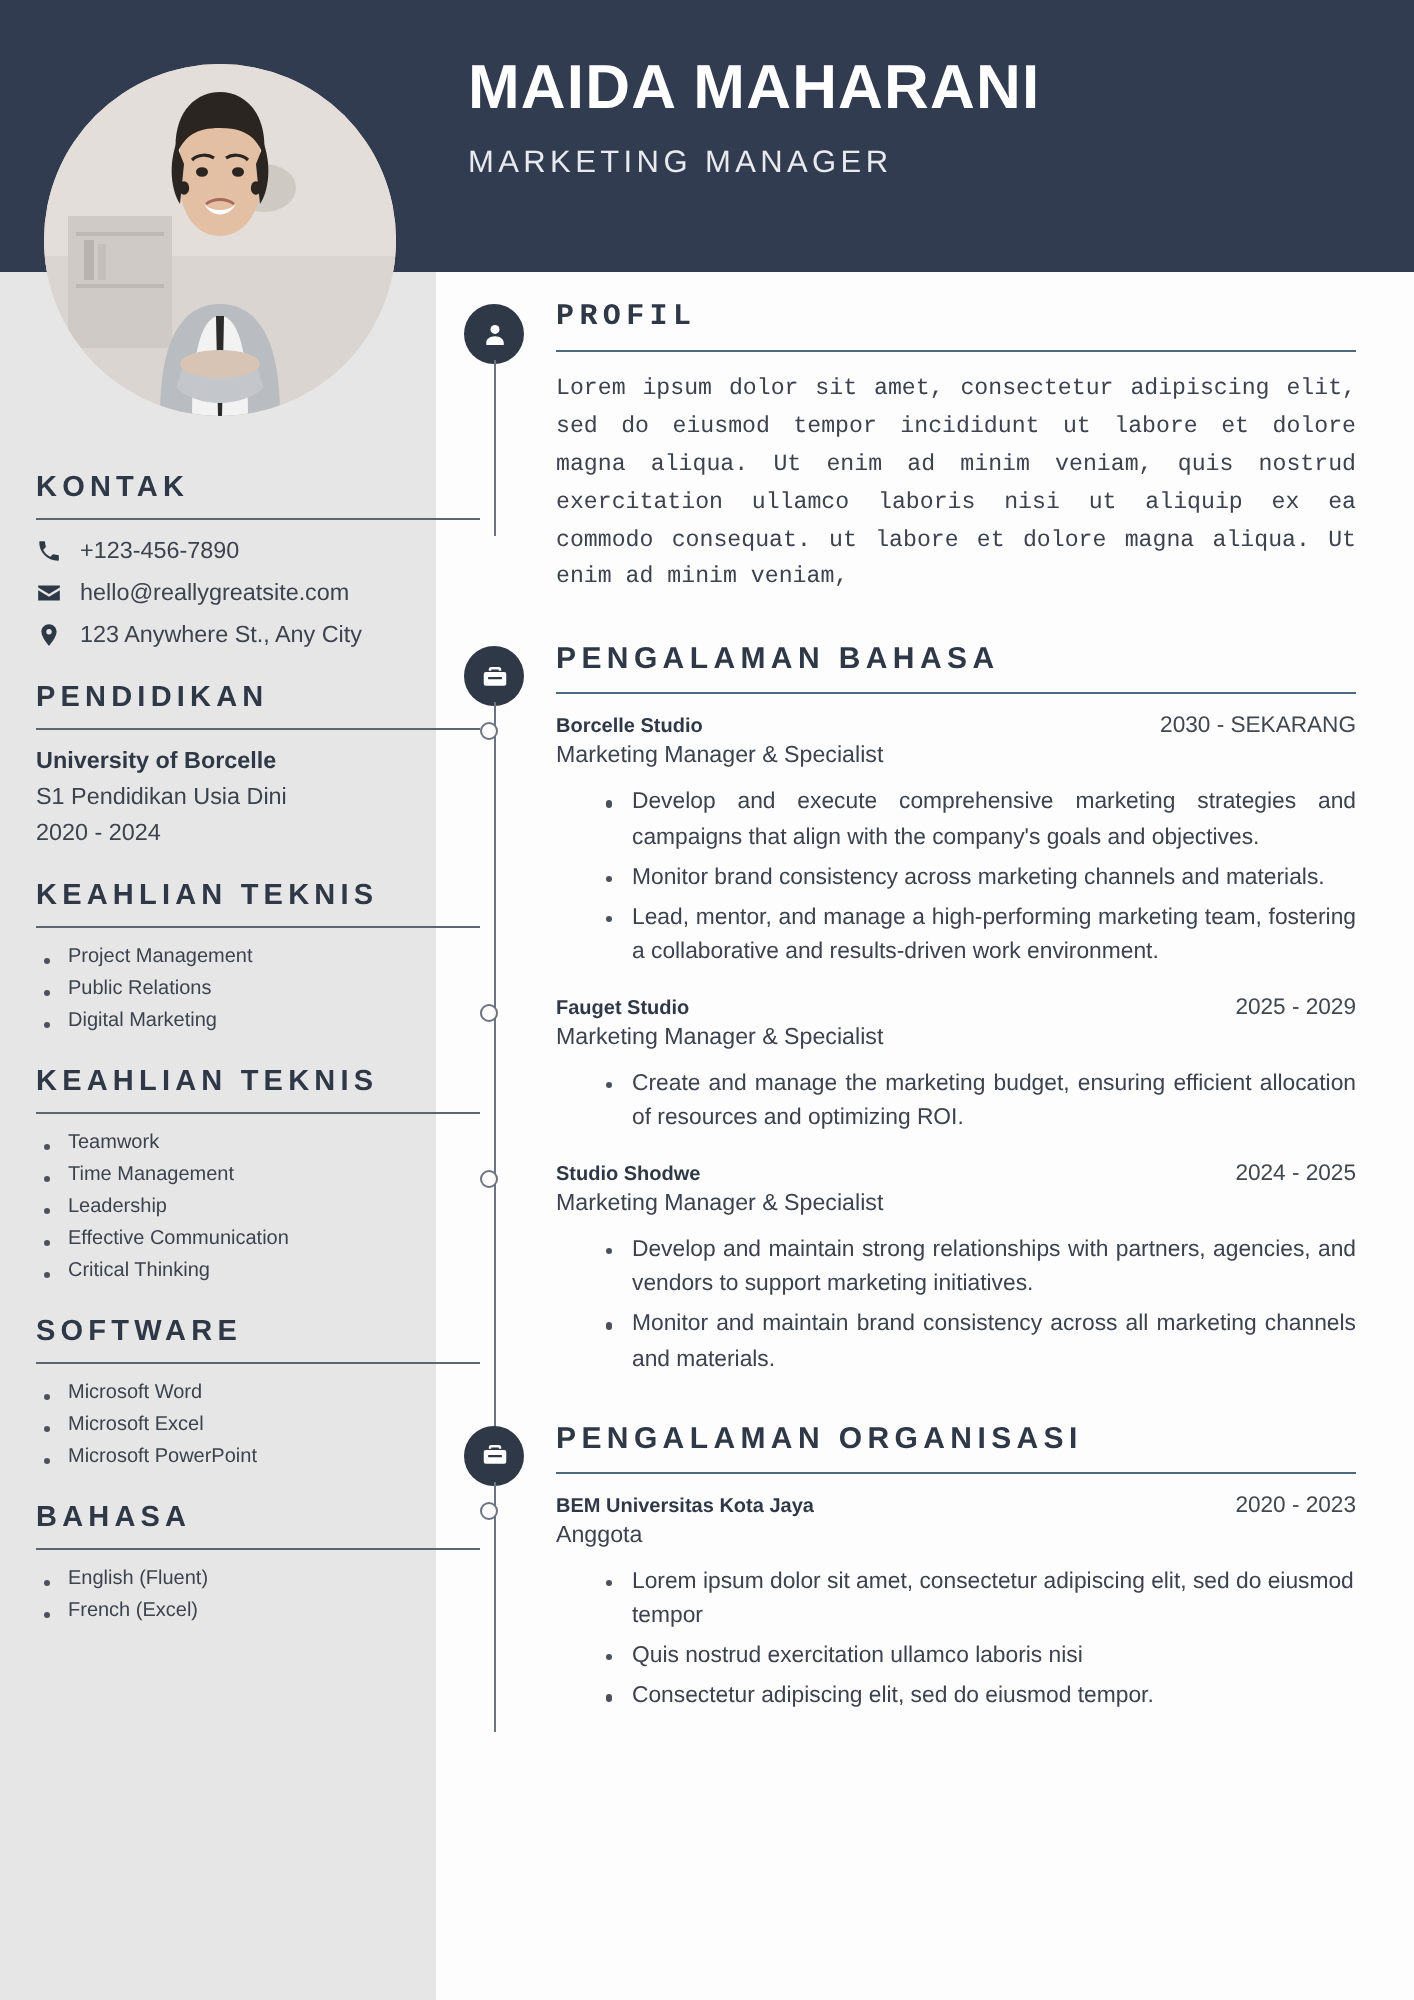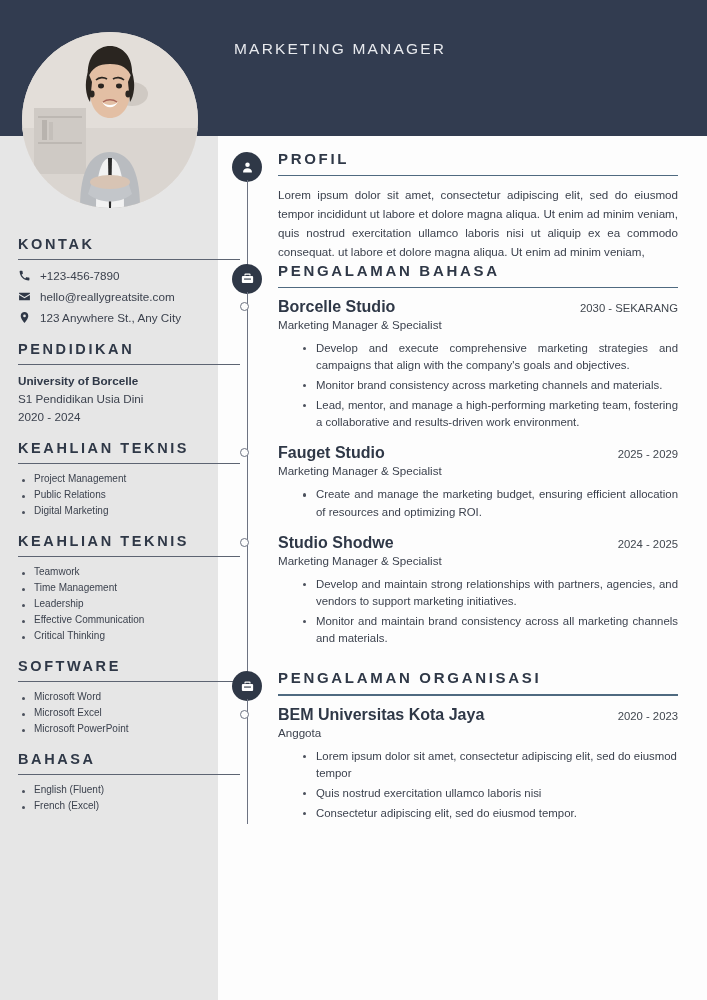--- a/index.html
+++ b/index.html
@@ -86,21 +86,21 @@
   .profile-tx{
     font-size:11.6px;line-height:1.62;color:#3c424e;text-align:justify;margin:0;
   }
 
   .entry{position:relative;margin-bottom:13px;}
   .dot{
     position:absolute;left:-38px;top:4px;width:7px;height:7px;
     border-radius:50%;border:1.4px solid #6d7382;background:#fdfdfd;
   }
   .entry-top{display:flex;justify-content:space-between;align-items:baseline;}
-  .org{font-size:16px;font-weight:bold;color:#2f3847;}
+  .org{font-size:10px;font-weight:bold;color:#2f3847;}
   .dates{font-size:11.3px;color:#41474f;white-space:nowrap;}
   .role2{font-size:11.6px;color:#3c424e;margin-top:2px;}
   ul.pts{list-style:none;margin:9px 0 0 0;padding:0 0 0 22px;}
   ul.pts li{
     position:relative;padding-left:16px;margin-bottom:3px;
     font-size:11.4px;line-height:1.5;color:#3c424e;text-align:justify;
   }
   ul.pts li:before{
     content:"";position:absolute;left:3px;top:7px;
     width:3.2px;height:3.2px;border-radius:50%;background:#4b515d;
@@ -110,20 +110,21 @@
 </head>
 <body>
 
 <div class="page">
 
   <div class="sidebar"></div>
 
   <div class="header"></div>
 
   <div class="header-text">
+    <h1 class="name">MAIDA MAHARANI</h1>
     <div class="role">MARKETING MANAGER</div>
   </div>
 
   <div class="photo">
     <svg viewBox="0 0 176 176">
       <rect x="0" y="0" width="176" height="176" fill="#e3ded9"></rect>
       <rect x="0" y="96" width="176" height="80" fill="#dad5d0"></rect>
       <rect x="12" y="76" width="52" height="66" fill="#cfcac5"></rect>
       <rect x="16" y="84" width="44" height="2" fill="#bdb8b3"></rect>
       <rect x="16" y="110" width="44" height="2" fill="#bdb8b3"></rect>
@@ -231,21 +232,21 @@
       <ul class="side-list">
         <li>English (Fluent)</li>
         <li>French (Excel)</li>
       </ul>
     </div>
 
   </div>
 
   <div class="main">
 
-    <div class="sec" style="">
+    <div class="sec" style="margin-bottom:22px;font-family:Liberation Mono, monospace;">
       <div class="sec-ic">
         <svg width="15" height="15" viewBox="0 0 24 24" fill="#ffffff">
             <circle cx="12" cy="7.5" r="3.6"></circle>
             <path d="M12 13c-4 0-7 2.3-7 5.2V20h14v-1.8c0-2.9-3-5.2-7-5.2z"></path>
           </svg>
       </div>
       <div class="timeline" style="height:88px;"></div>
       <div class="sec-h">PROFIL</div>
       <div class="sec-rule"></div>
       <p class="profile-tx">Lorem ipsum dolor sit amet, consectetur adipiscing elit, sed do eiusmod tempor incididunt ut labore et dolore magna aliqua. Ut enim ad minim veniam, quis nostrud exercitation ullamco laboris nisi ut aliquip ex ea commodo consequat. ut labore et dolore magna aliqua. Ut enim ad minim veniam,</p>

